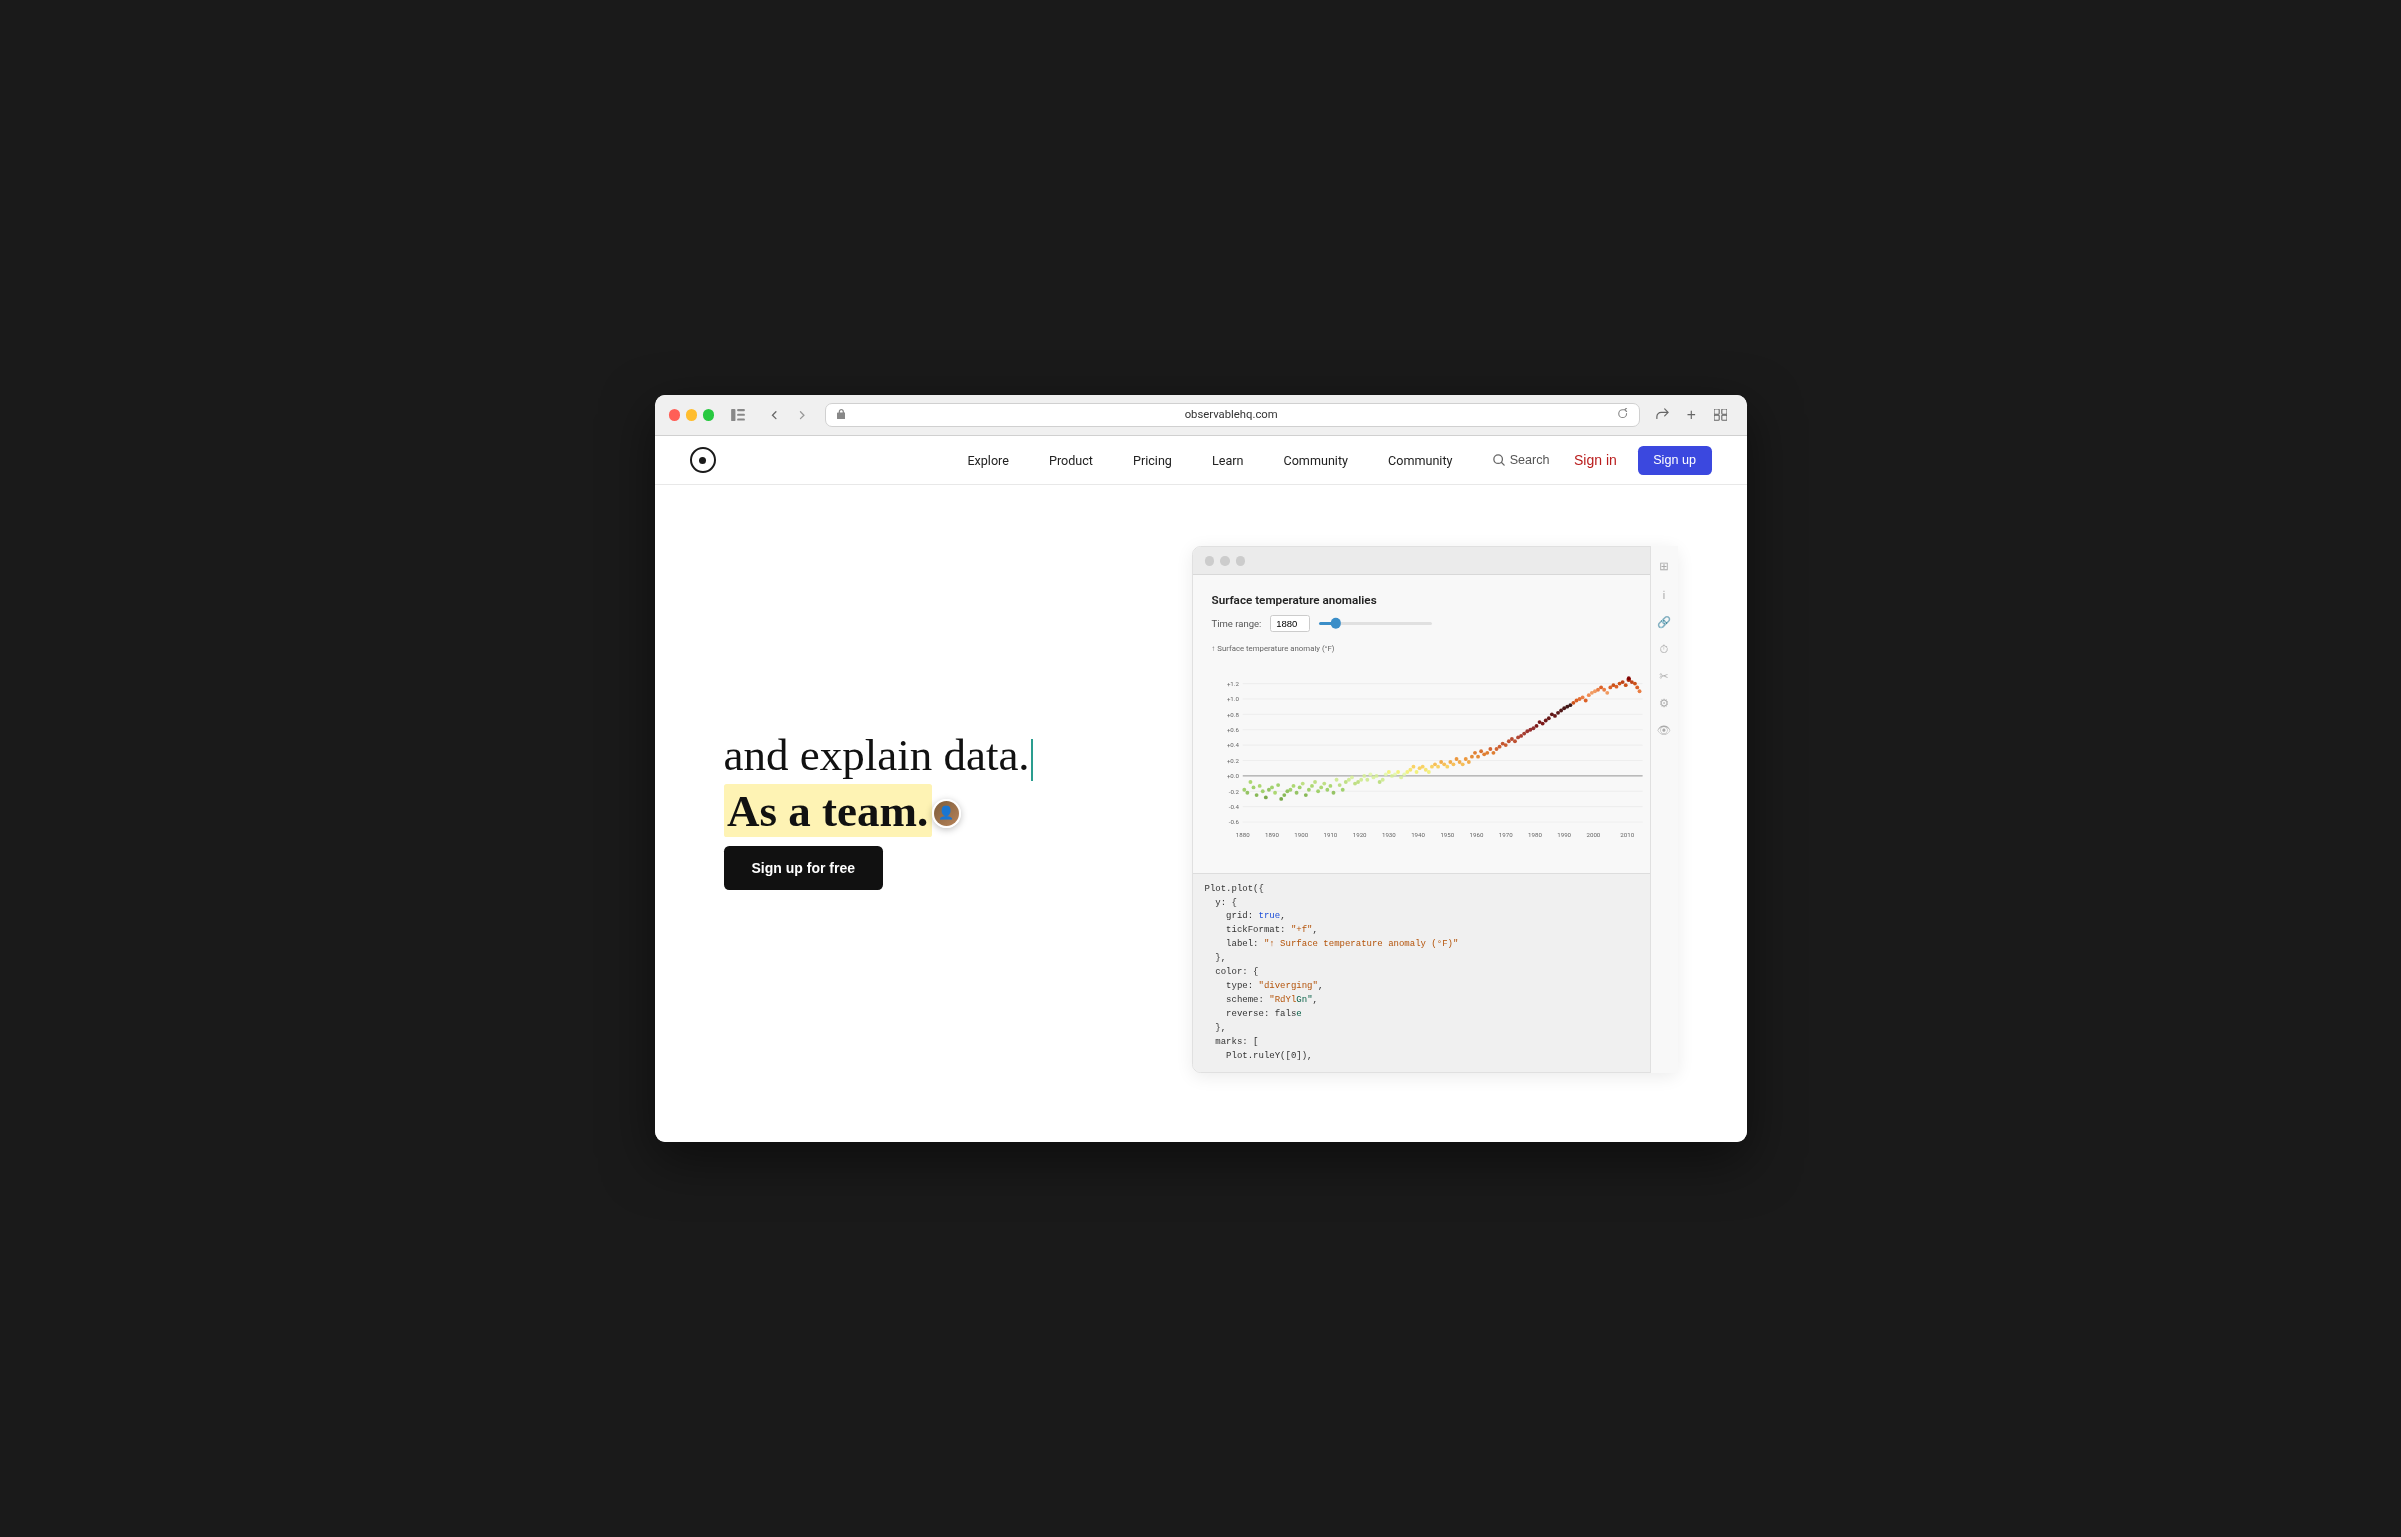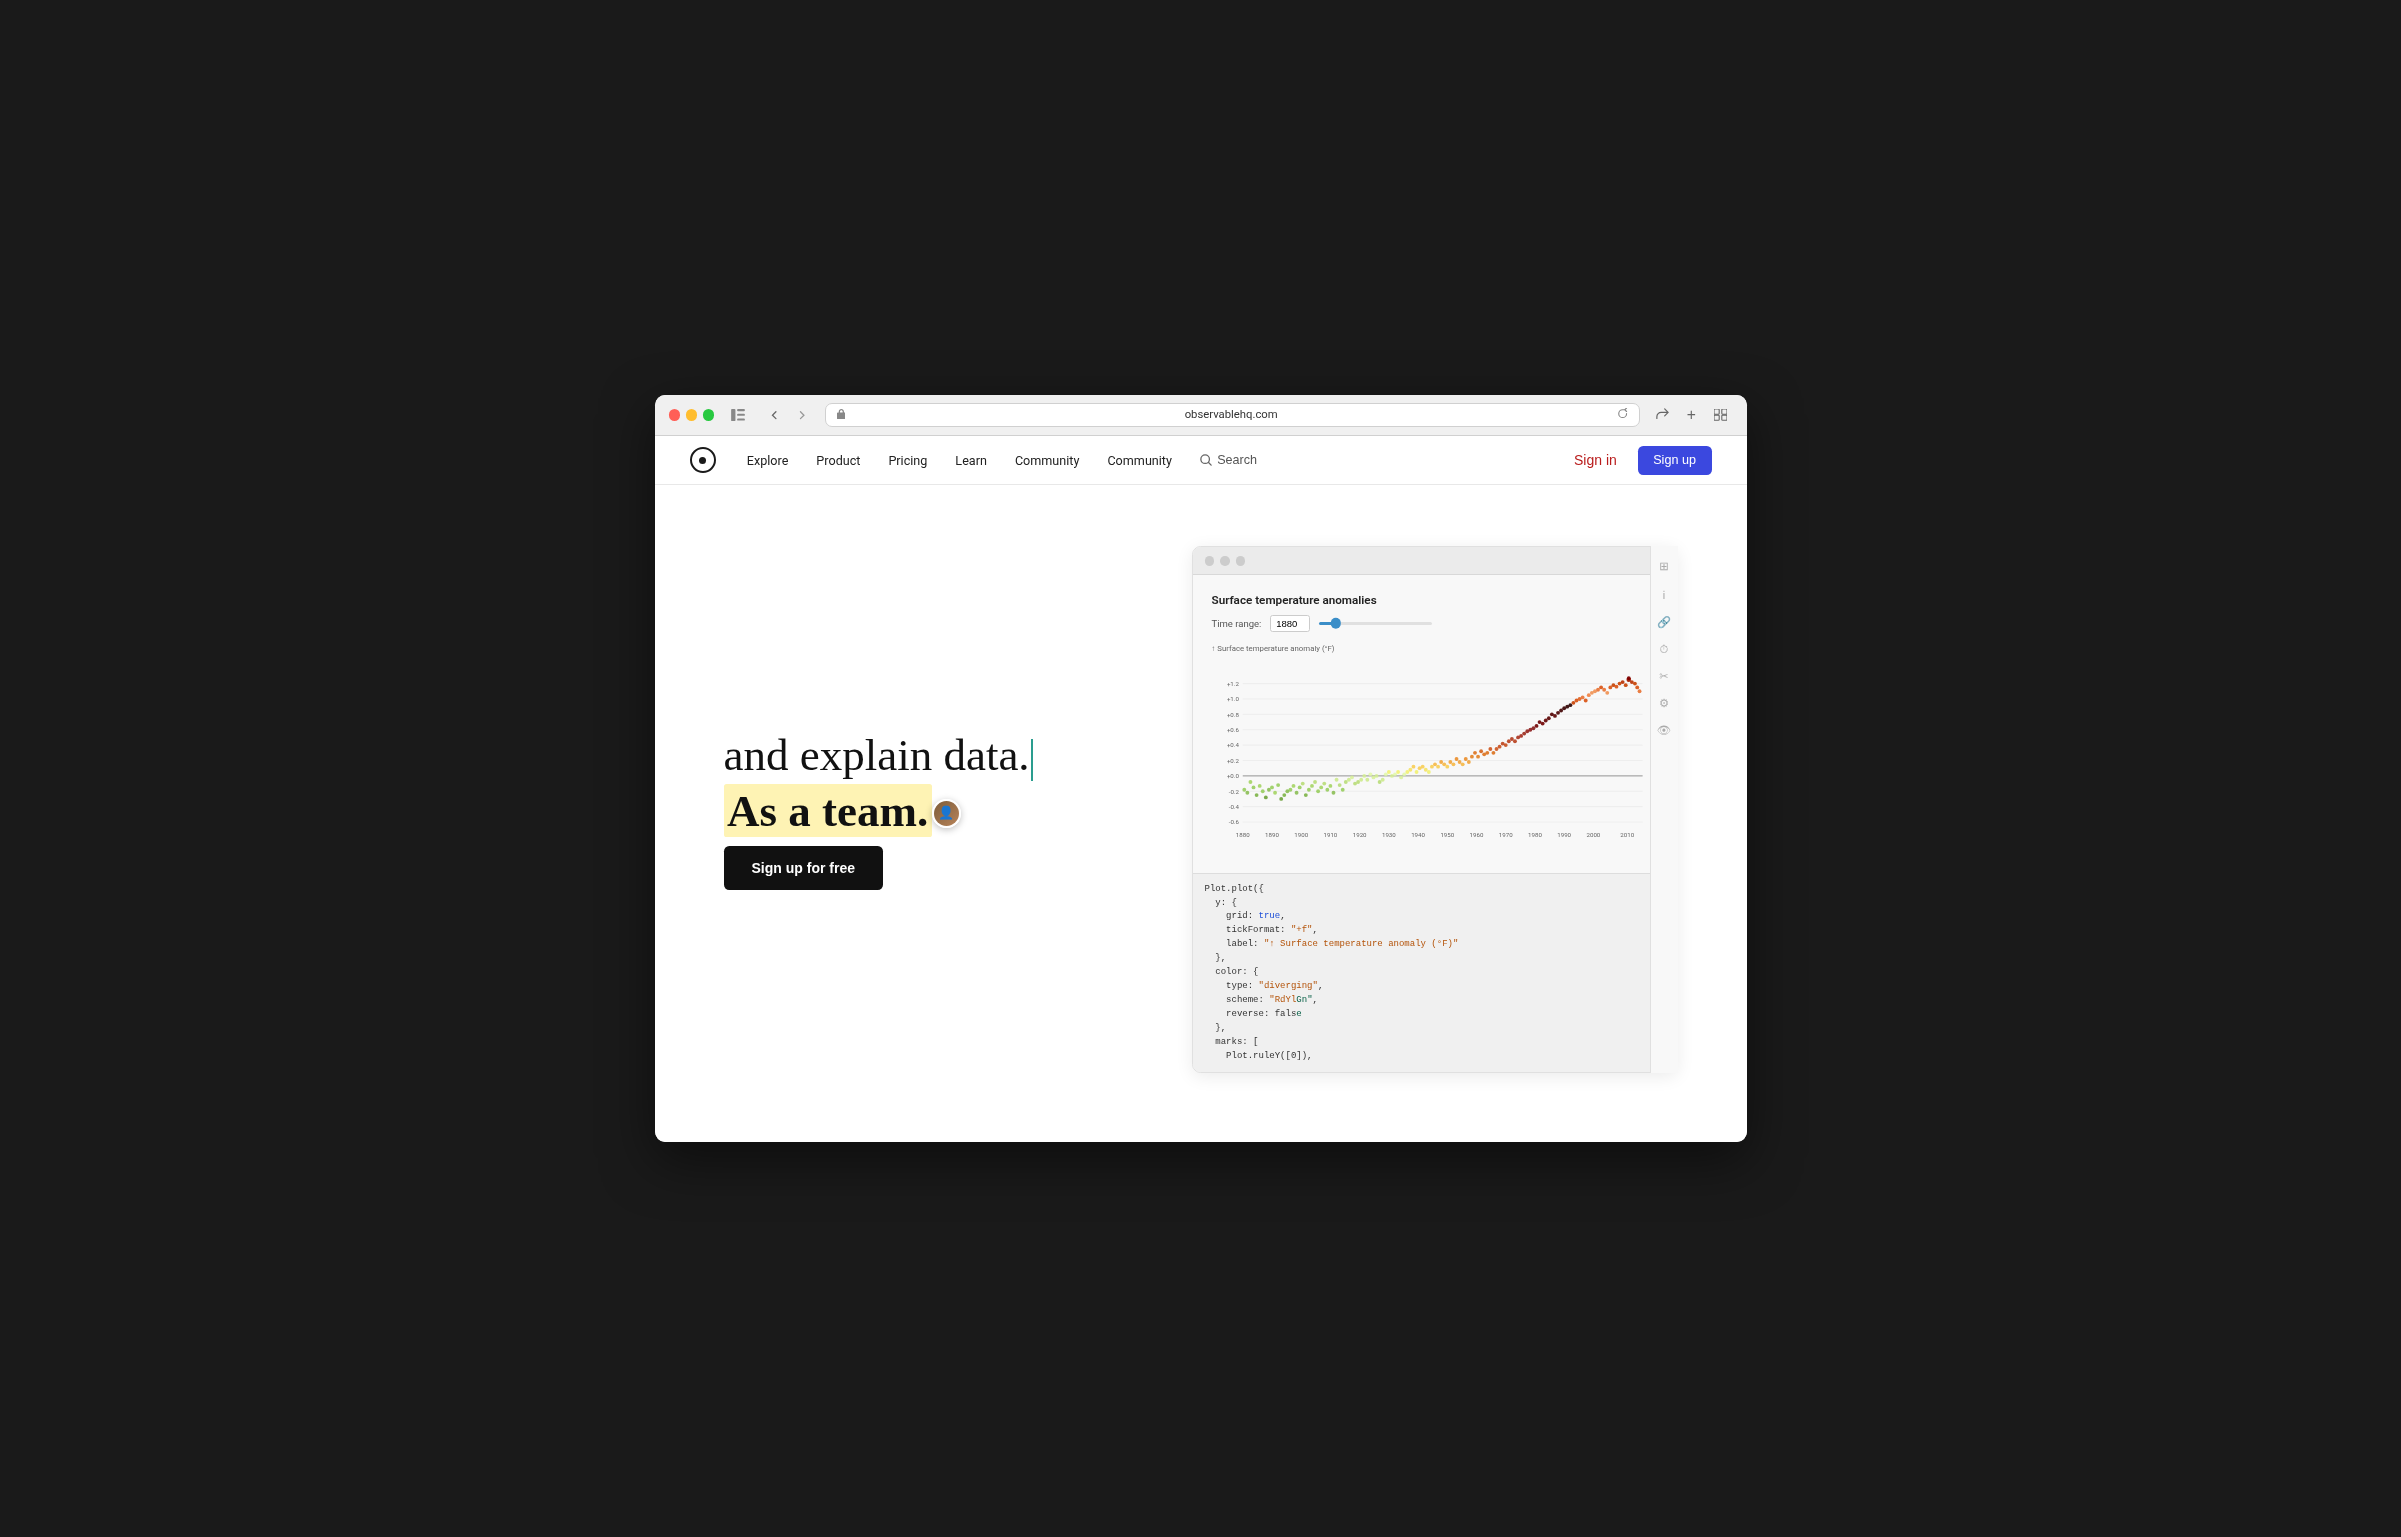--- a/index.html
+++ b/index.html
@@ -122,22 +122,23 @@
     }
     .logo-dot {
       width: 7px;
       height: 7px;
       background: #1a1a1a;
       border-radius: 50%;
     }
     .nav {
       display: flex;
       align-items: center;
-      gap: 0;
+      gap: 12px;
       flex: 1;
+      justify-content: flex-end;
     }
     .nav-item {
       padding: 0 14px;
       font-size: 12.6px;
       color: #222;
       cursor: pointer;
       height: 49px;
       display: flex;
       align-items: center;
       text-decoration: none;

